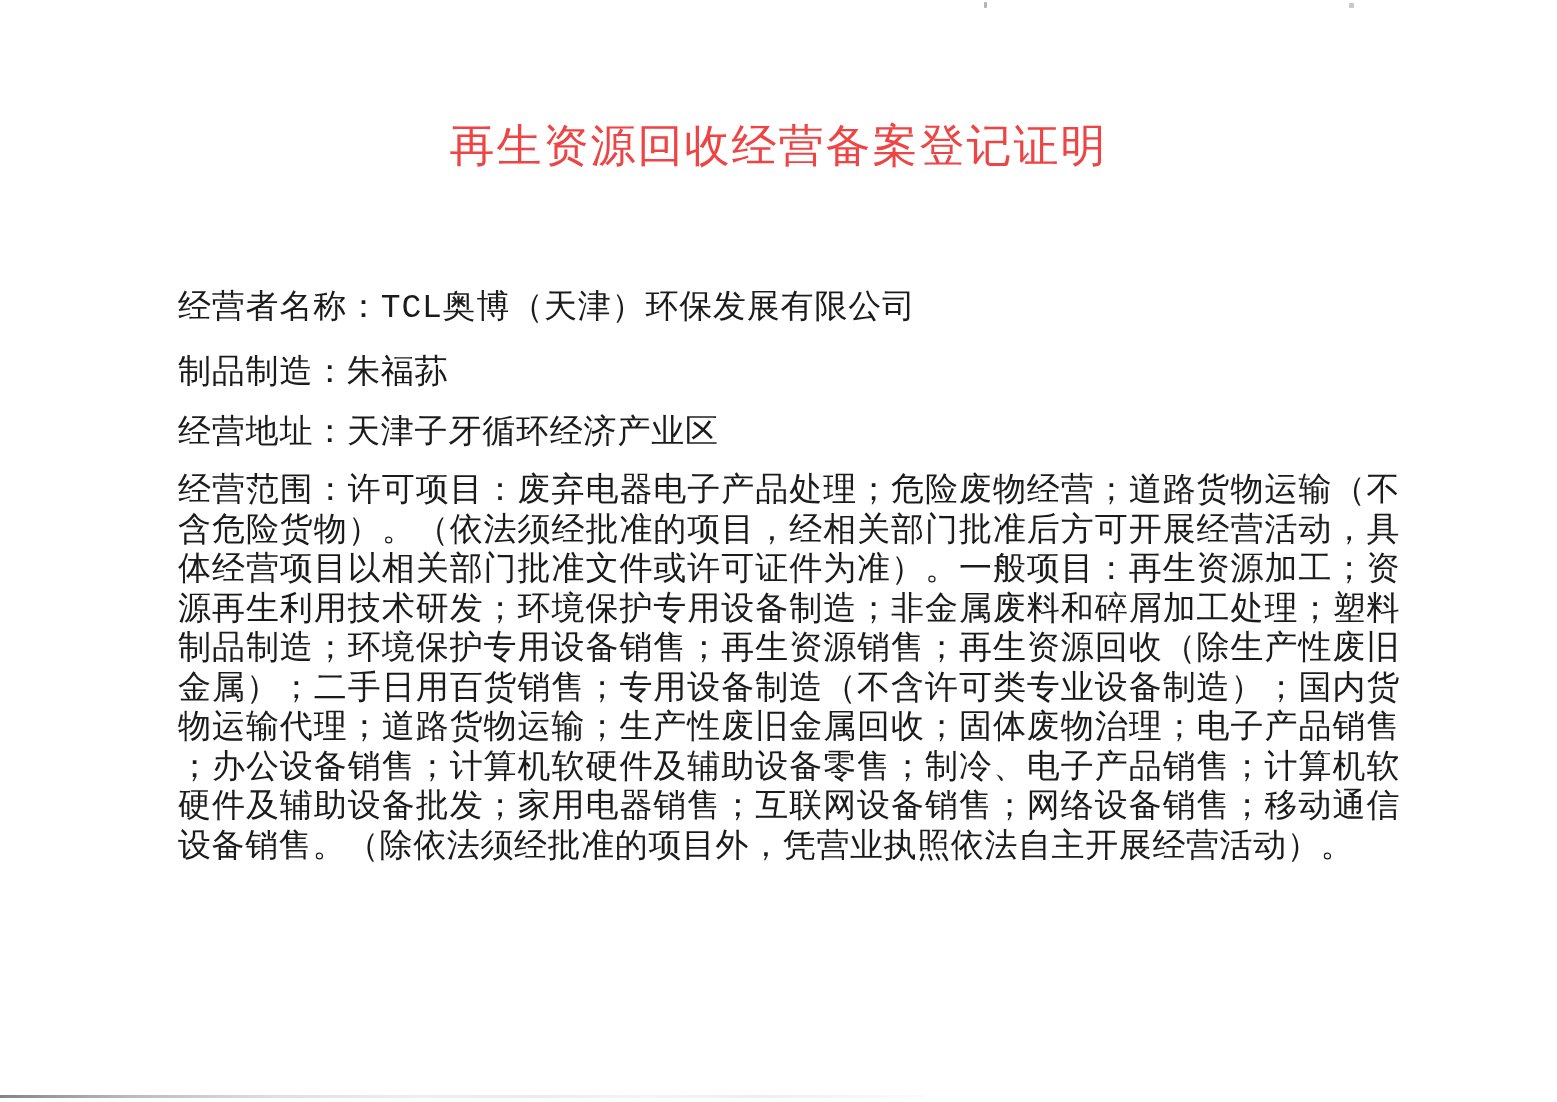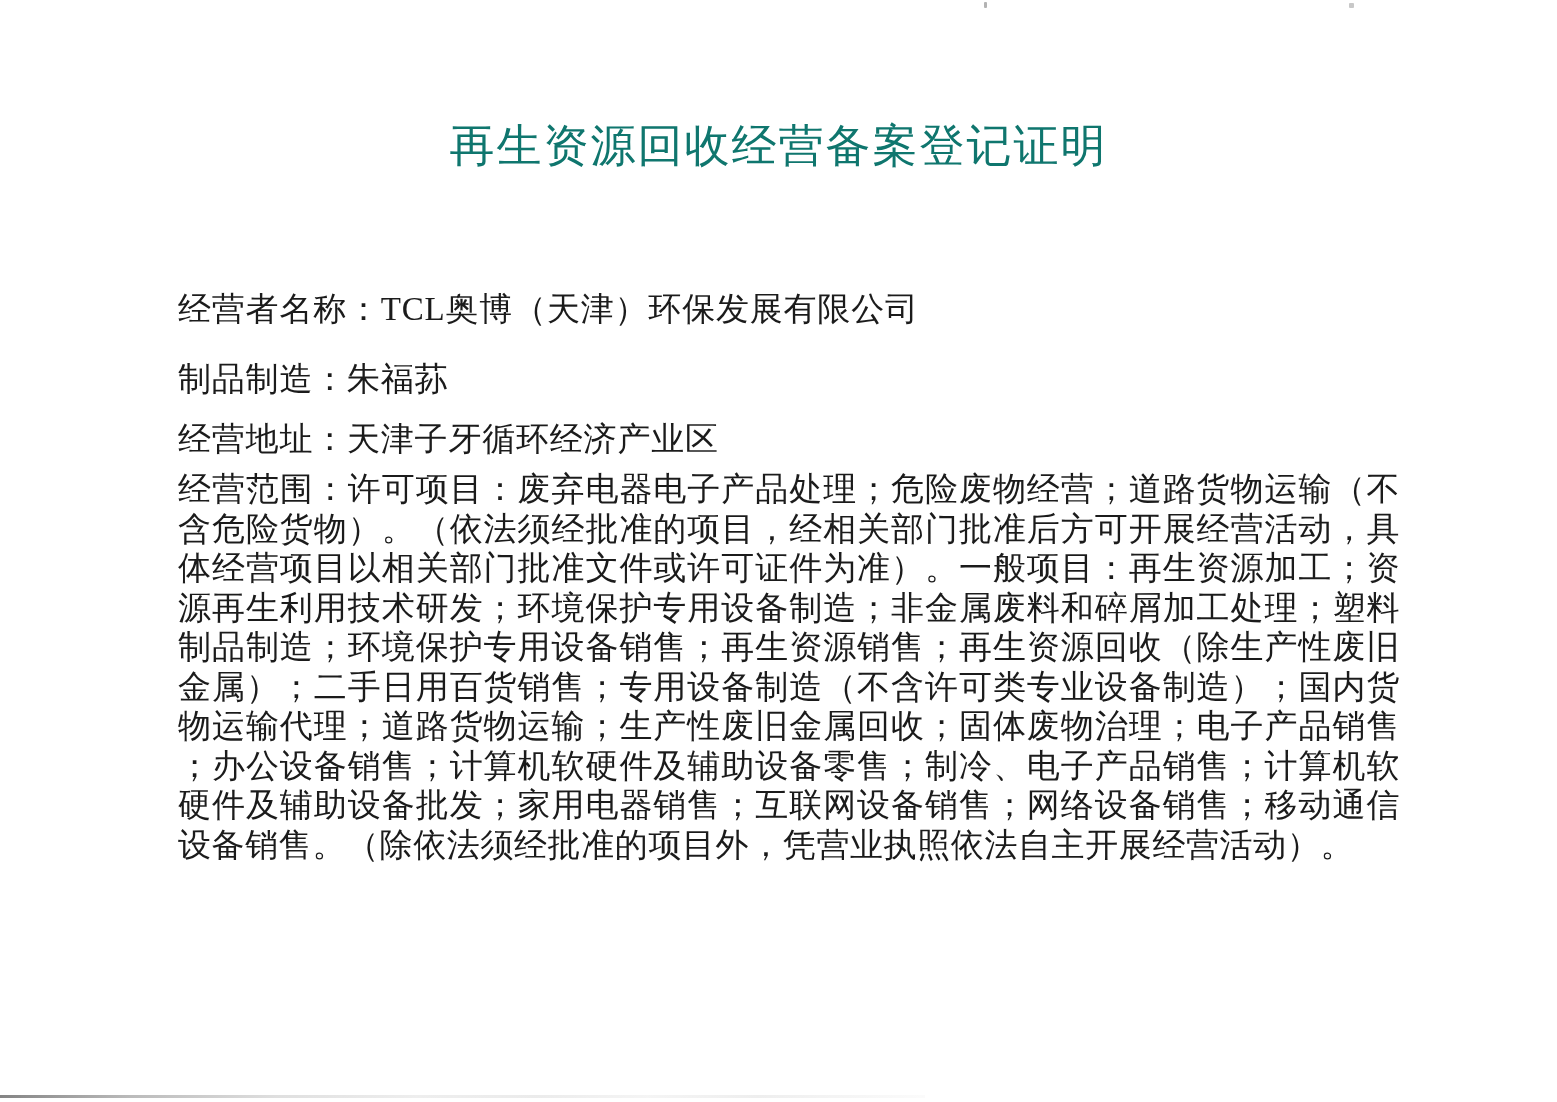--- a/index.html
+++ b/index.html
@@ -18,21 +18,21 @@
   }
   .doc-title {
     position: absolute;
     top: 116px;
     left: 0;
     width: 100%;
     text-align: center;
     font-size: 45px;
     font-weight: 500;
     letter-spacing: 2px;
-    color: #0f766e;
+    color: #ef4444;
     white-space: nowrap;
   }
   .serial-line {
     position: absolute;
     top: 241px;
     right: 204px;
     font-size: 31px;
     white-space: nowrap;
     color: #1e1e1e;
   }
@@ -47,21 +47,21 @@
     left: 178px;
     top: 289px;
     width: 1222px;
   }
   .field-line {
     font-size: 33px;
     line-height: 40px;
     white-space: nowrap;
     letter-spacing: 0.8px;
   }
-  .field-line.f1 { margin-bottom: 30px; }
+  .field-line.f1 { margin-bottom: 22px; font-family: Liberation Mono, monospace; }
   .field-line.f2 { margin-bottom: 20px; }
   .scope {
     position: absolute;
     left: 178px;
     top: 470px;
     width: 1222px;
   }
   .scope-line {
     font-size: 33px;
     line-height: 39.5px;

